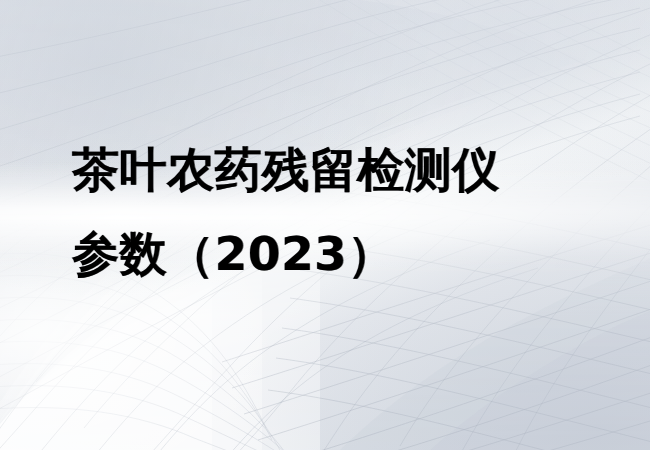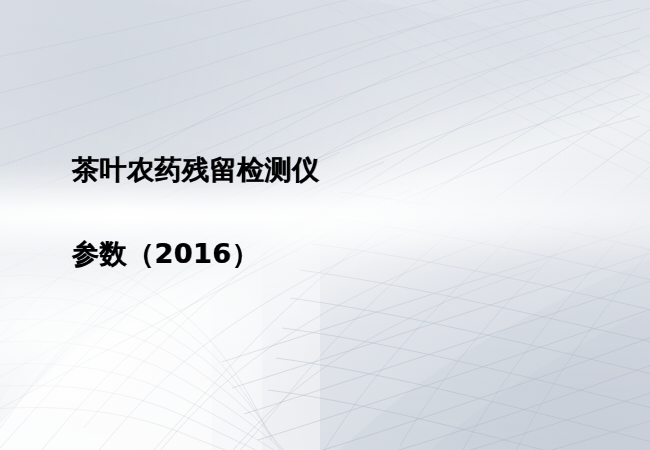--- a/index.html
+++ b/index.html
@@ -95,21 +95,21 @@
   .title-block {
     position: absolute;
     left: 72px;
     top: 128px;
     z-index: 6;
     user-select: none;
   }
   .title-line {
     font-family: "DejaVu Sans", "Liberation Sans", sans-serif;
     font-weight: 700;
-    font-size: 27px;
+    font-size: 47px;
     line-height: 84px;
     color: #000000;
     letter-spacing: 0.5px;
     white-space: nowrap;
     text-shadow:
       0.7px 0 0 rgba(0,0,0,0.55),
       -0.5px 0 0 rgba(20,22,40,0.28);
   }
 </style>
 </head>
@@ -251,16 +251,16 @@
       </g>
     </svg>
   </div>
 
   <div class="bg-layer bg-shade"></div>
   <div class="bg-layer bg-topwash"></div>
   <div class="bg-layer bg-sweep"></div>
 
   <div class="title-block">
     <div class="title-line">茶叶农药残留检测仪</div>
-    <div class="title-line">参数（2016）</div>
+    <div class="title-line">参数（2023）</div>
   </div>
 
 </div>
 
 </body></html>

